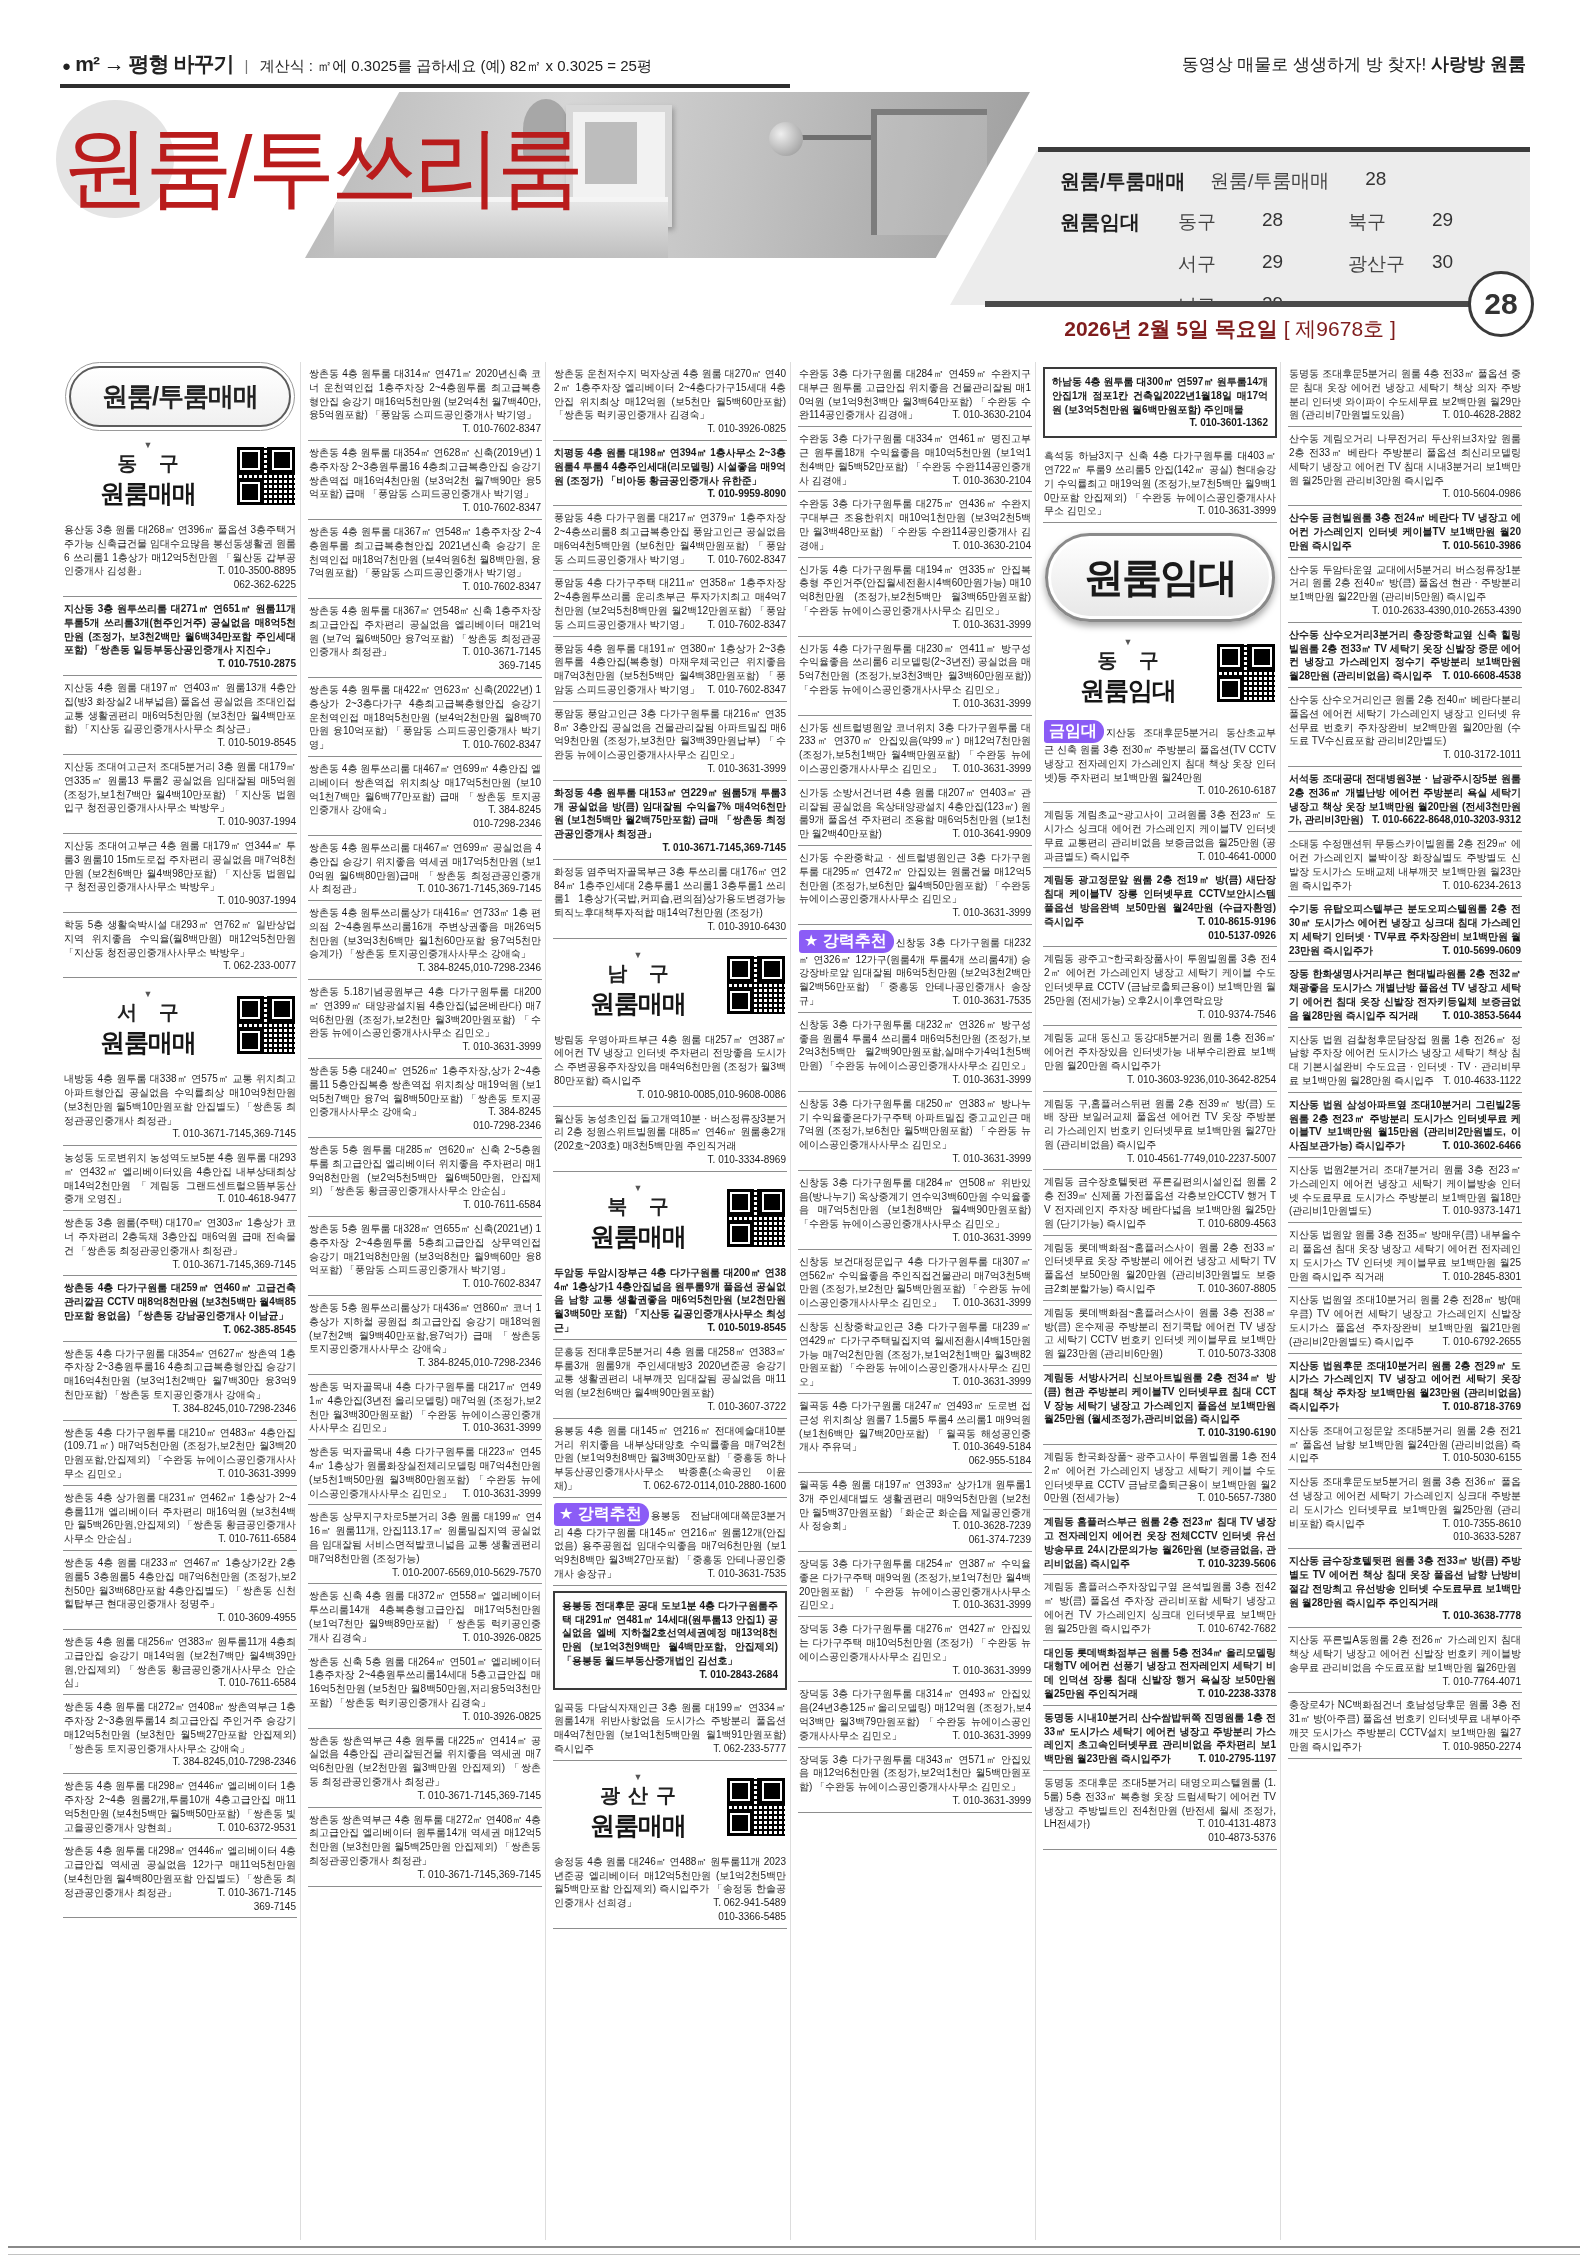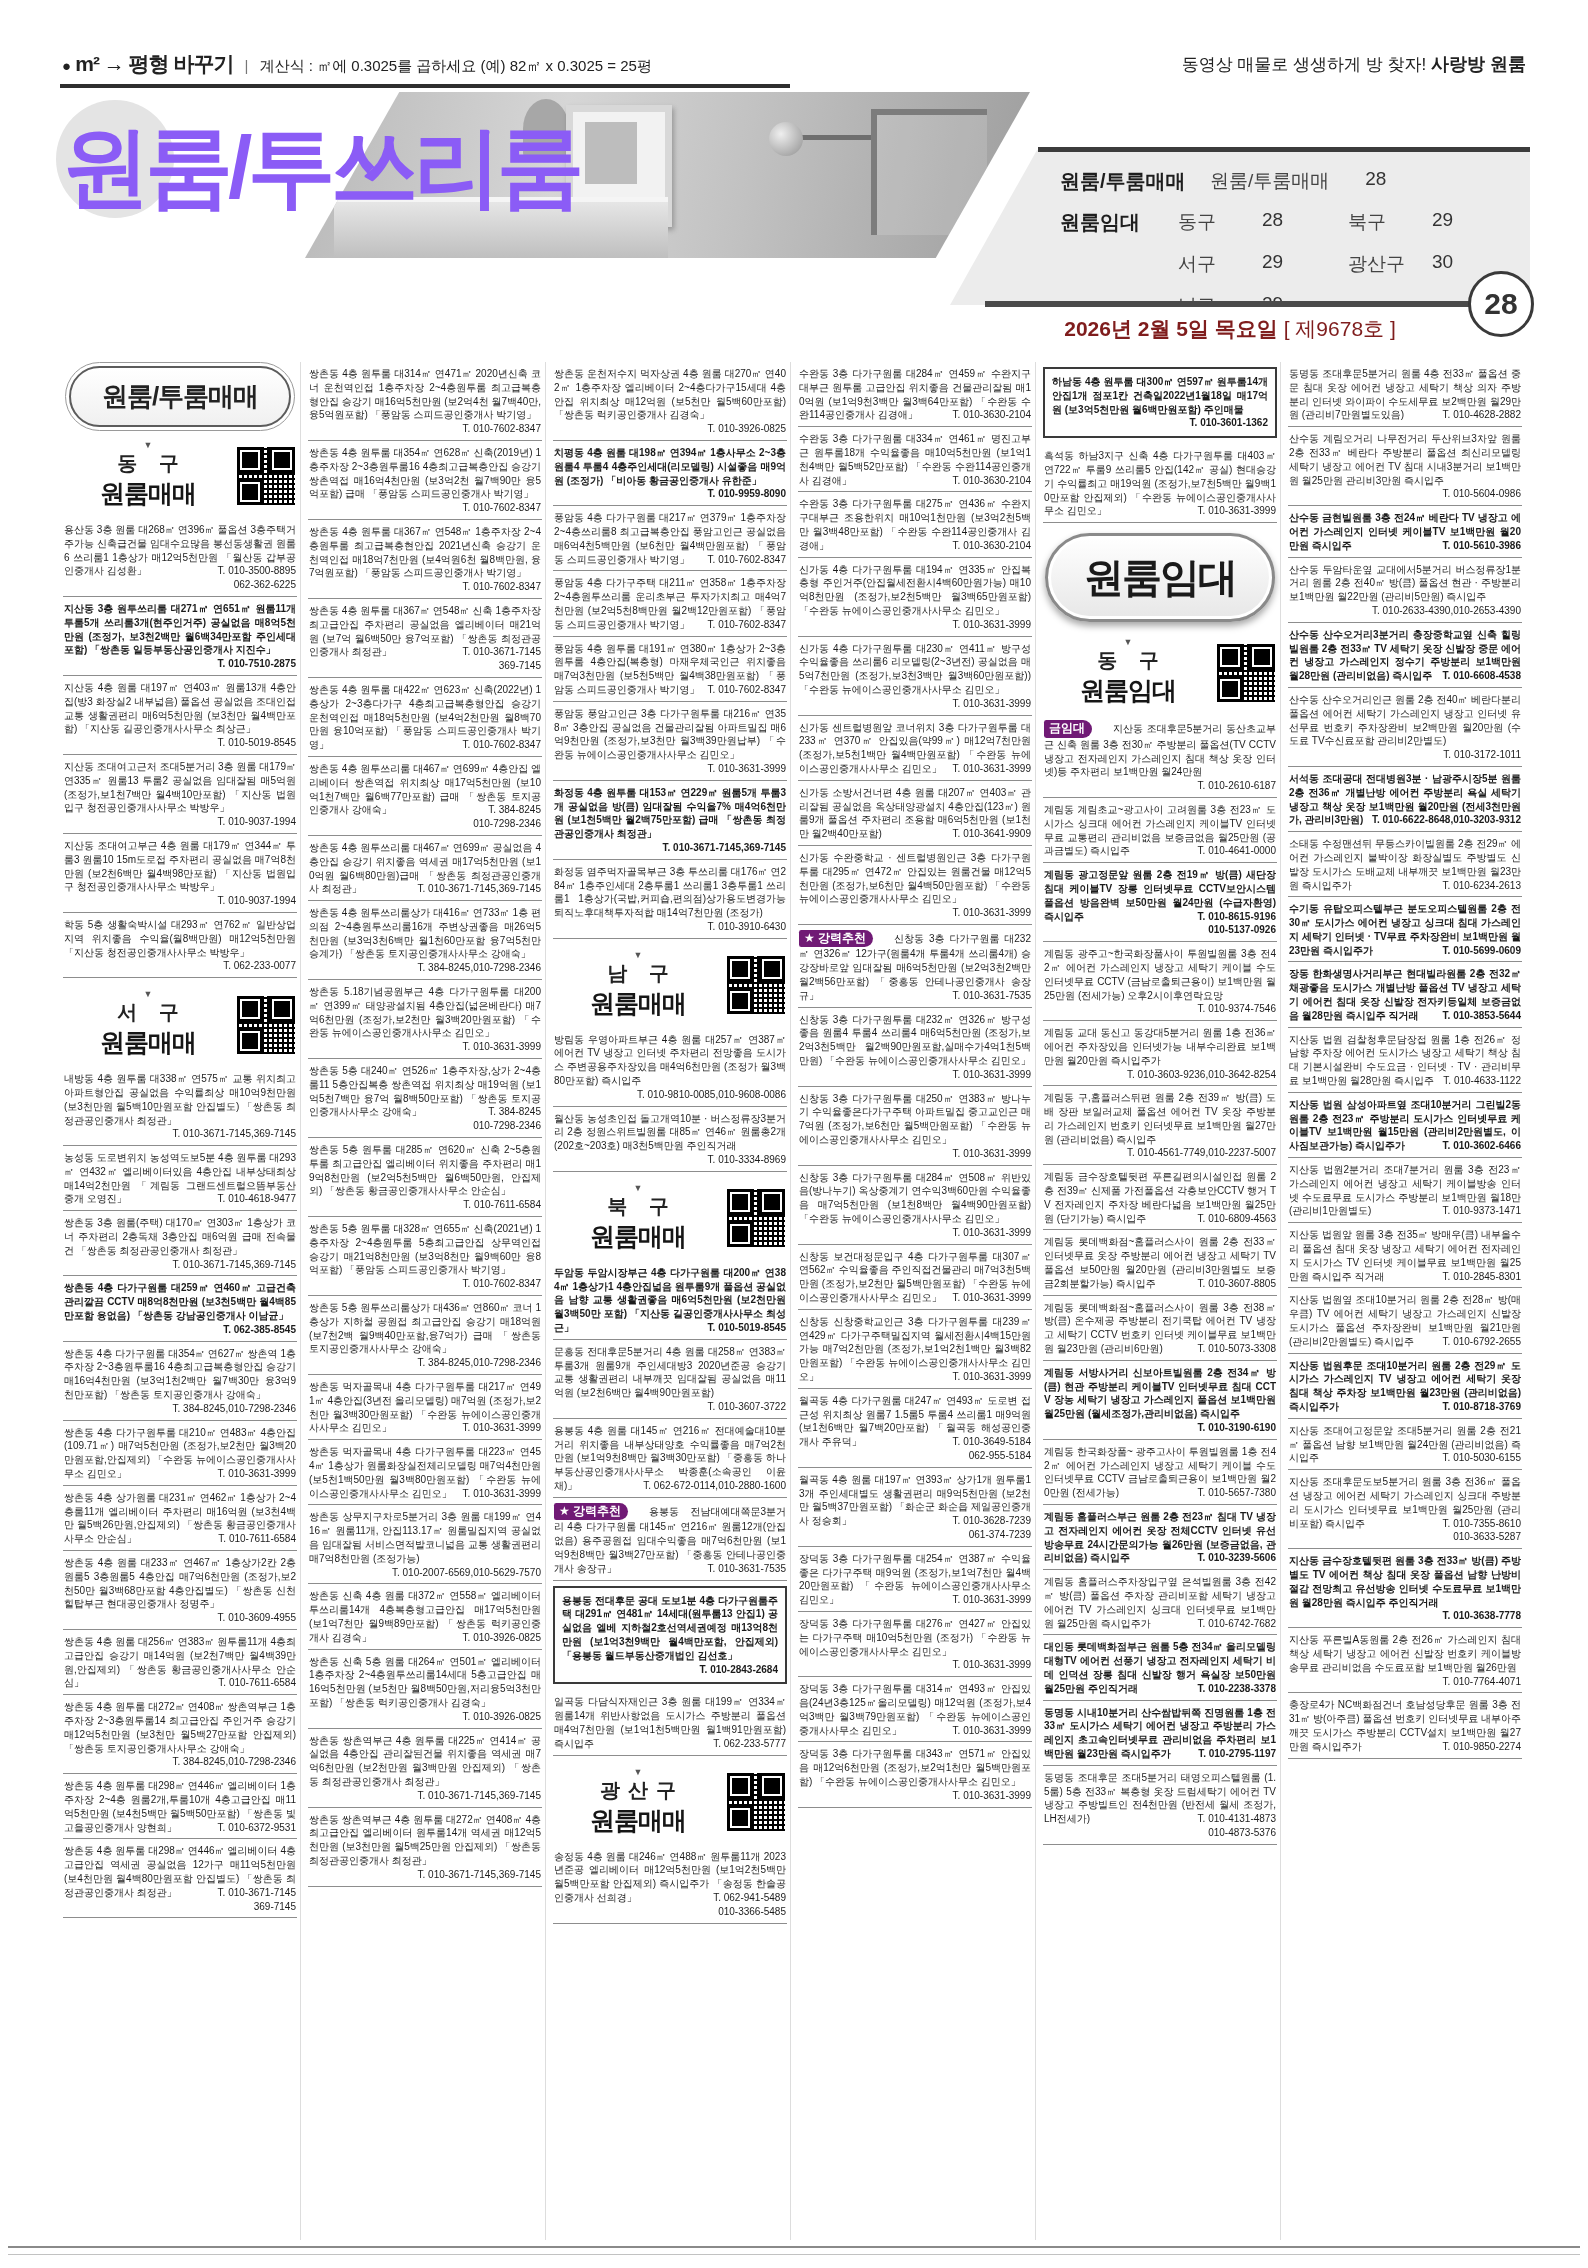--- a/index.html
+++ b/index.html
@@ -7,21 +7,21 @@
         font-family:"Liberation Sans","DejaVu Sans",sans-serif;color:#1c1c1c;border-radius:17px;}
   
   .topbar-left{position:absolute;left:62px;top:50px;font-size:15px;color:#222;white-space:nowrap;}
   .topbar-left b{font-size:21px;letter-spacing:-1px;}
   .topbar-left .sep{color:#777;margin:0 7px;}
   .topbar-right{position:absolute;right:62px;top:52px;font-size:17px;color:#222;white-space:nowrap;}
   .topbar-right b{font-size:18px;margin-top:15px;}
   .rule-left{position:absolute;left:60px;top:84px;width:730px;height:4px;background:#2e2e2e;}
   
   .mast-ellipse{position:absolute;left:56px;top:100px;width:118px;height:118px;border-radius:50%;background:#e4e4e4;}
-  .mast-title{position:absolute;left:62px;top:108px;font-size:88px;font-weight:700;letter-spacing:-5px;color:#8b5cf6;z-index:3;}
+  .mast-title{position:absolute;left:62px;top:108px;font-size:88px;font-weight:400;letter-spacing:-5px;color:#b91c1c;z-index:3;}
   .photo{position:absolute;left:305px;top:92px;width:725px;height:166px;z-index:1;
          clip-path:polygon(13% 0,100% 0,87% 100%,0 100%);
          background:linear-gradient(100deg,#b9b9b9 0%,#d6d6d6 35%,#c2c2c2 60%,#9e9e9e 100%);}
   .photo .frame{position:absolute;left:36%;top:8%;width:92px;height:108px;background:#f2f2f2;border:7px solid #d8d8d8;box-shadow:2px 3px 5px rgba(0,0,0,.25);}
   .photo .frame .art{position:absolute;left:12px;top:10px;width:52px;height:62px;background:#bdbdbd;}
   .photo .lamp{position:absolute;left:64%;top:18%;width:34px;height:34px;border-radius:50%;background:radial-gradient(circle at 35% 35%,#efefef,#8f8f8f);}
   .photo .lamp-arm{position:absolute;left:66%;top:26%;width:90px;height:5px;background:#6e6e6e;}
   .photo .shelf{position:absolute;right:6%;top:10%;width:110px;height:120px;border-left:6px solid #7c7c7c;border-top:6px solid #7c7c7c;background:rgba(255,255,255,.15);}
   .photo .bed{position:absolute;left:4%;bottom:0;width:46%;height:34%;background:linear-gradient(#e6e6e6,#bfbfbf);border-top:5px solid #f5f5f5;}
   .photo .plant{position:absolute;left:30%;top:4%;width:46px;height:60px;background:#a7a7a7;border-radius:50% 50% 10% 10%;}
@@ -47,22 +47,22 @@
   #cols{position:absolute;left:60px;top:362px;width:1465px;height:1878px;display:flex;overflow:hidden;}
   .col{flex:1;min-width:0;overflow:hidden;padding:0 3px;}
   .col + .col{border-left:1px solid #ddd;padding-left:7px;}
   .listing{font-size:10px;line-height:1.38;text-align:justify;word-break:break-all;
            padding:5px 1px 4px;border-bottom:1px solid #8d8d8d;color:#1b1b1b;}
   .listing::after{content:"";display:block;clear:both;}
   .listing.bold{font-weight:700;}
   .listing.boxed{border:2px solid #3a3a3a;padding:6px 7px;margin:5px 0 6px;font-weight:700;}
   .txt{}
   .ph{float:right;text-align:right;white-space:pre-line;margin-left:6px;}
-  .tag{display:inline-block;background:#701a75;color:#fff;border-radius:3px 11px 11px 3px;
-       padding:1px 7px 1px 5px;font-weight:800;font-size:12px;margin-right:21px;line-height:1.3;}
+  .tag{display:inline-block;background:#8b5cf6;color:#fff;border-radius:3px 11px 11px 3px;
+       padding:1px 7px 1px 5px;font-weight:800;font-size:16px;margin-right:2px;line-height:1.3;}
   .pill-badge{margin:4px 6px 12px;border:2px solid #5c5c5c;outline:1px solid #9a9a9a;outline-offset:3px;border-radius:40px;
               background:linear-gradient(#ffffff,#f0f0f0);text-align:center;font-size:26px;font-weight:900;color:#222;
               padding:11px 0;letter-spacing:-1px;}
   .pill-banner{margin:10px 2px 14px;border:3px solid #8a8a8a;border-radius:60px;
                background:linear-gradient(#ffffff,#e7e7e7);box-shadow:0 4px 7px rgba(0,0,0,.35),inset 0 0 0 3px #fff;
                text-align:center;font-size:40px;font-weight:900;color:#1a1a1a;padding:14px 0;letter-spacing:-2px;}
   .section-head{display:flex;align-items:center;justify-content:space-between;margin:10px 2px 6px;padding:2px 0;}
   .sec-text{flex:1;text-align:center;}
   .sec-arrow{font-size:9px;color:#555;line-height:1;}
   .sec-region{font-size:20px;font-weight:700;letter-spacing:8px;color:#222;margin-left:8px;}

